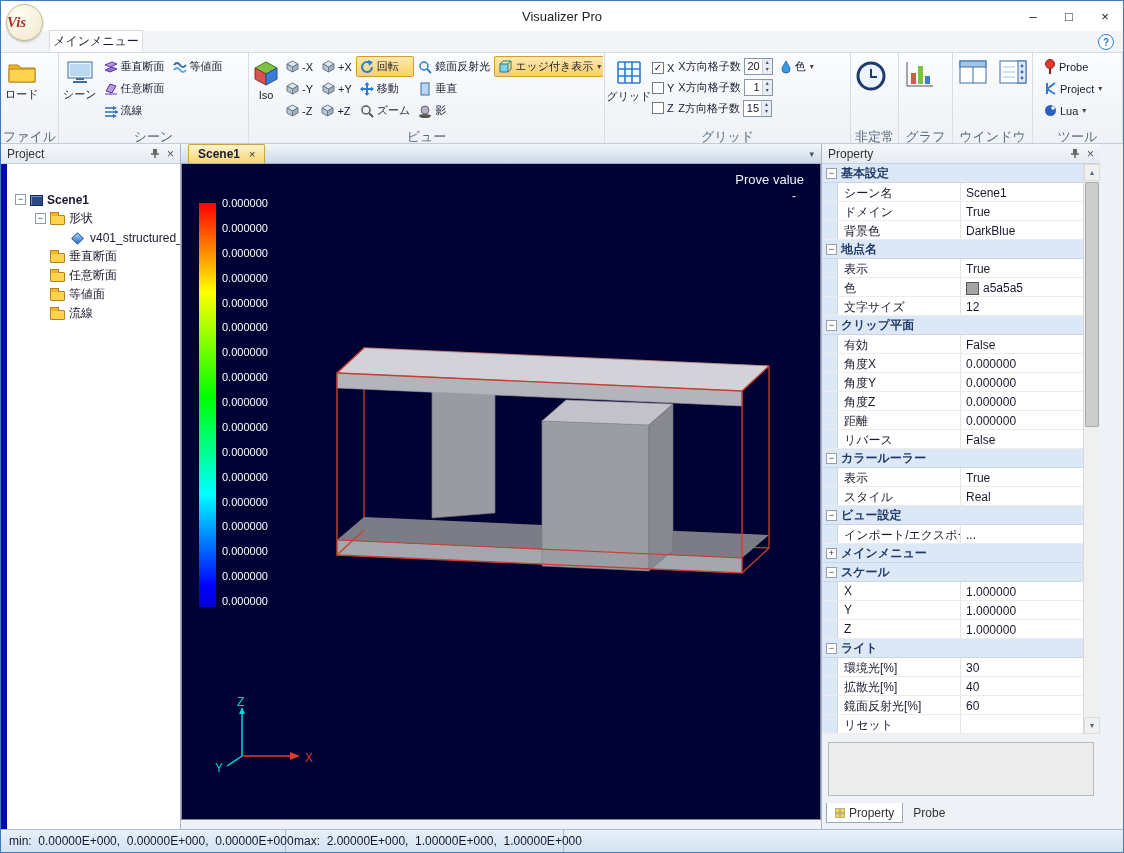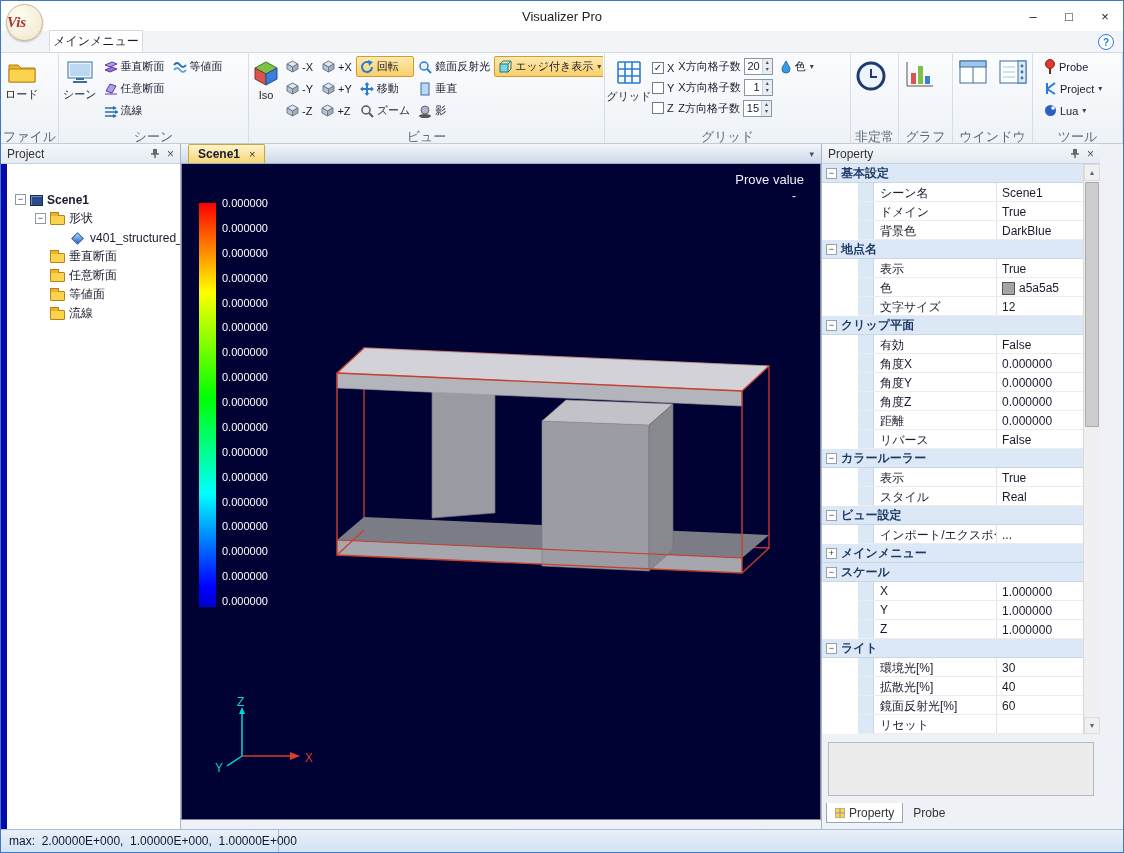--- a/index.html
+++ b/index.html
@@ -118,21 +118,21 @@
   
   .property-panel { width:279px; border-left:1px solid #aab6c4; display:flex;
                     flex-direction:column; background:#eef1f5; }
   .prop-area { height:570px; display:flex; background:#fff; }
   .prop-grid { width:262px; overflow:hidden; }
   .prop-section { display:flex; align-items:center; height:19px; background:#dce8f5;
                   border-bottom:1px solid #c9d6e6; }
   .pexpander { width:11px; height:11px; border:1px solid #98a2ae; background:#fff;
                font-size:9px; line-height:9px; text-align:center; color:#333; margin:0 4px; }
   .pslabel { color:#1f3a68; font-weight:bold; font-size:12px; white-space:nowrap; }
-  .prop-row { display:flex; height:19px; border-bottom:1px solid #ececec; align-items:stretch;margin-left:36px; }
+  .prop-row { display:flex; height:19px; border-bottom:1px solid #ececec; align-items:stretch; }
   .pgutter { width:16px; background:#dce8f5; border-right:1px solid #c9d6e6; flex:none; }
   .pname { width:123px; padding:2px 0 0 6px; border-right:1px solid #e4e4e4; font-size:12px;
            white-space:nowrap; overflow:hidden; flex:none; }
   .pvalue { flex:1; padding:2px 0 0 5px; font-size:12px; white-space:nowrap; overflow:hidden;
             display:flex; align-items:center; }
   .swatch { width:13px; height:13px; display:inline-block; border:1px solid #555;
             margin-right:4px; flex:none; }
   .pscroll { width:17px; background:#f0f0f0; border-left:1px solid #d9d9d9; position:relative; }
   .ps-up,.ps-down { height:17px; display:flex; align-items:center; justify-content:center;
             font-size:7px; color:#5a6a7a; background:#f0f0f0; border:1px solid #dcdcdc; }
@@ -858,17 +858,20 @@
         <span>Property</span>
       </div>
       <div class="ptab">
         <span>Probe</span>
       </div>
     </div>
   </div>
 </div>
 
 <div class="statusbar">
+  <div class="sb-cell sb-2">
+      <span>min:  0.00000E+000,  0.00000E+000,  0.00000E+000</span>
+    </div>
   <div class="sb-cell sb-3">
       <span>max:  2.00000E+000,  1.00000E+000,  1.00000E+000</span>
     </div>
   <div class="sb-cell sb-rest"></div>
 </div>
 
 </body></html>

